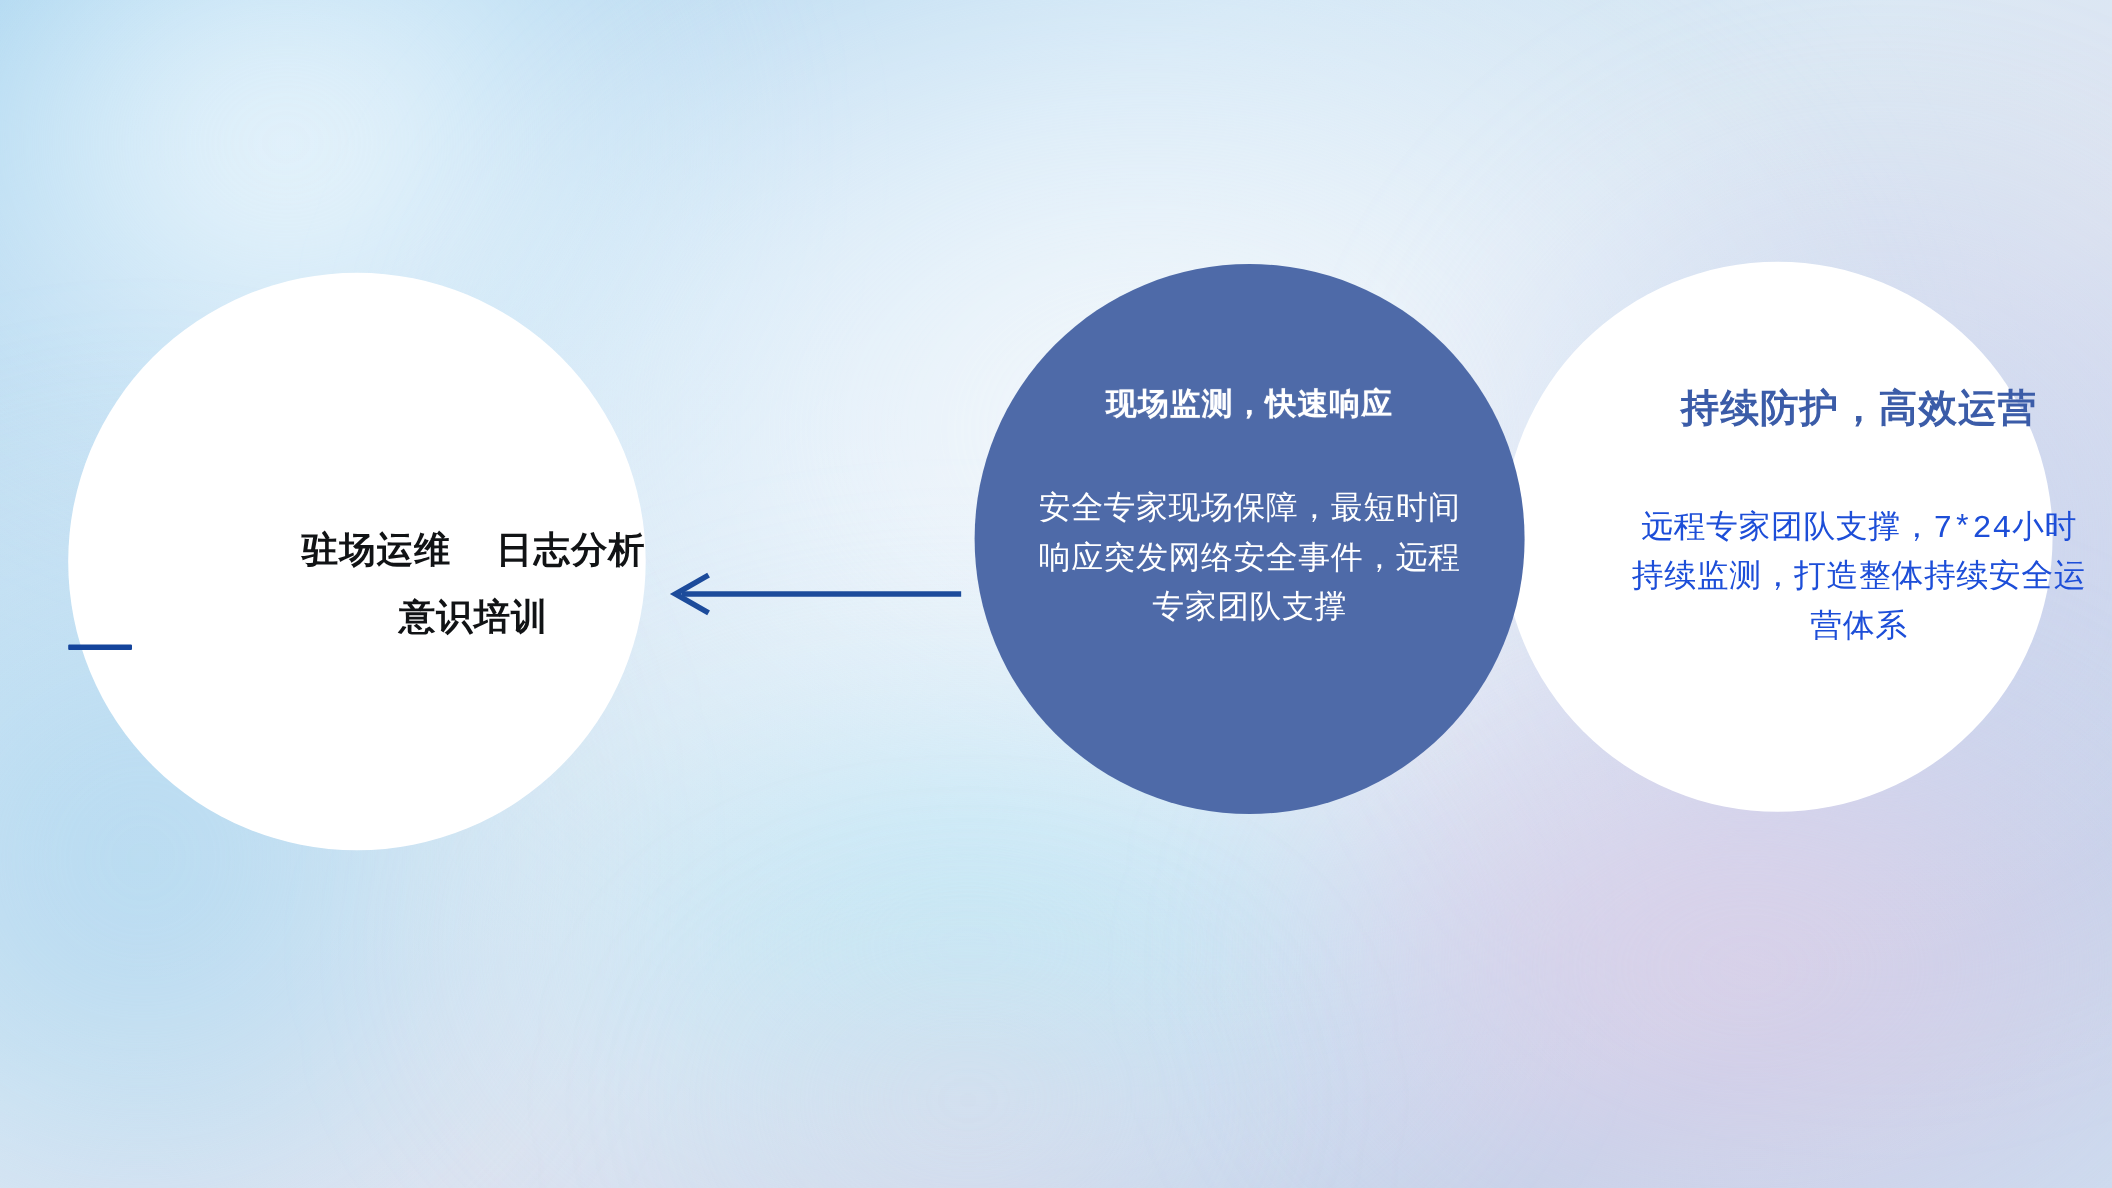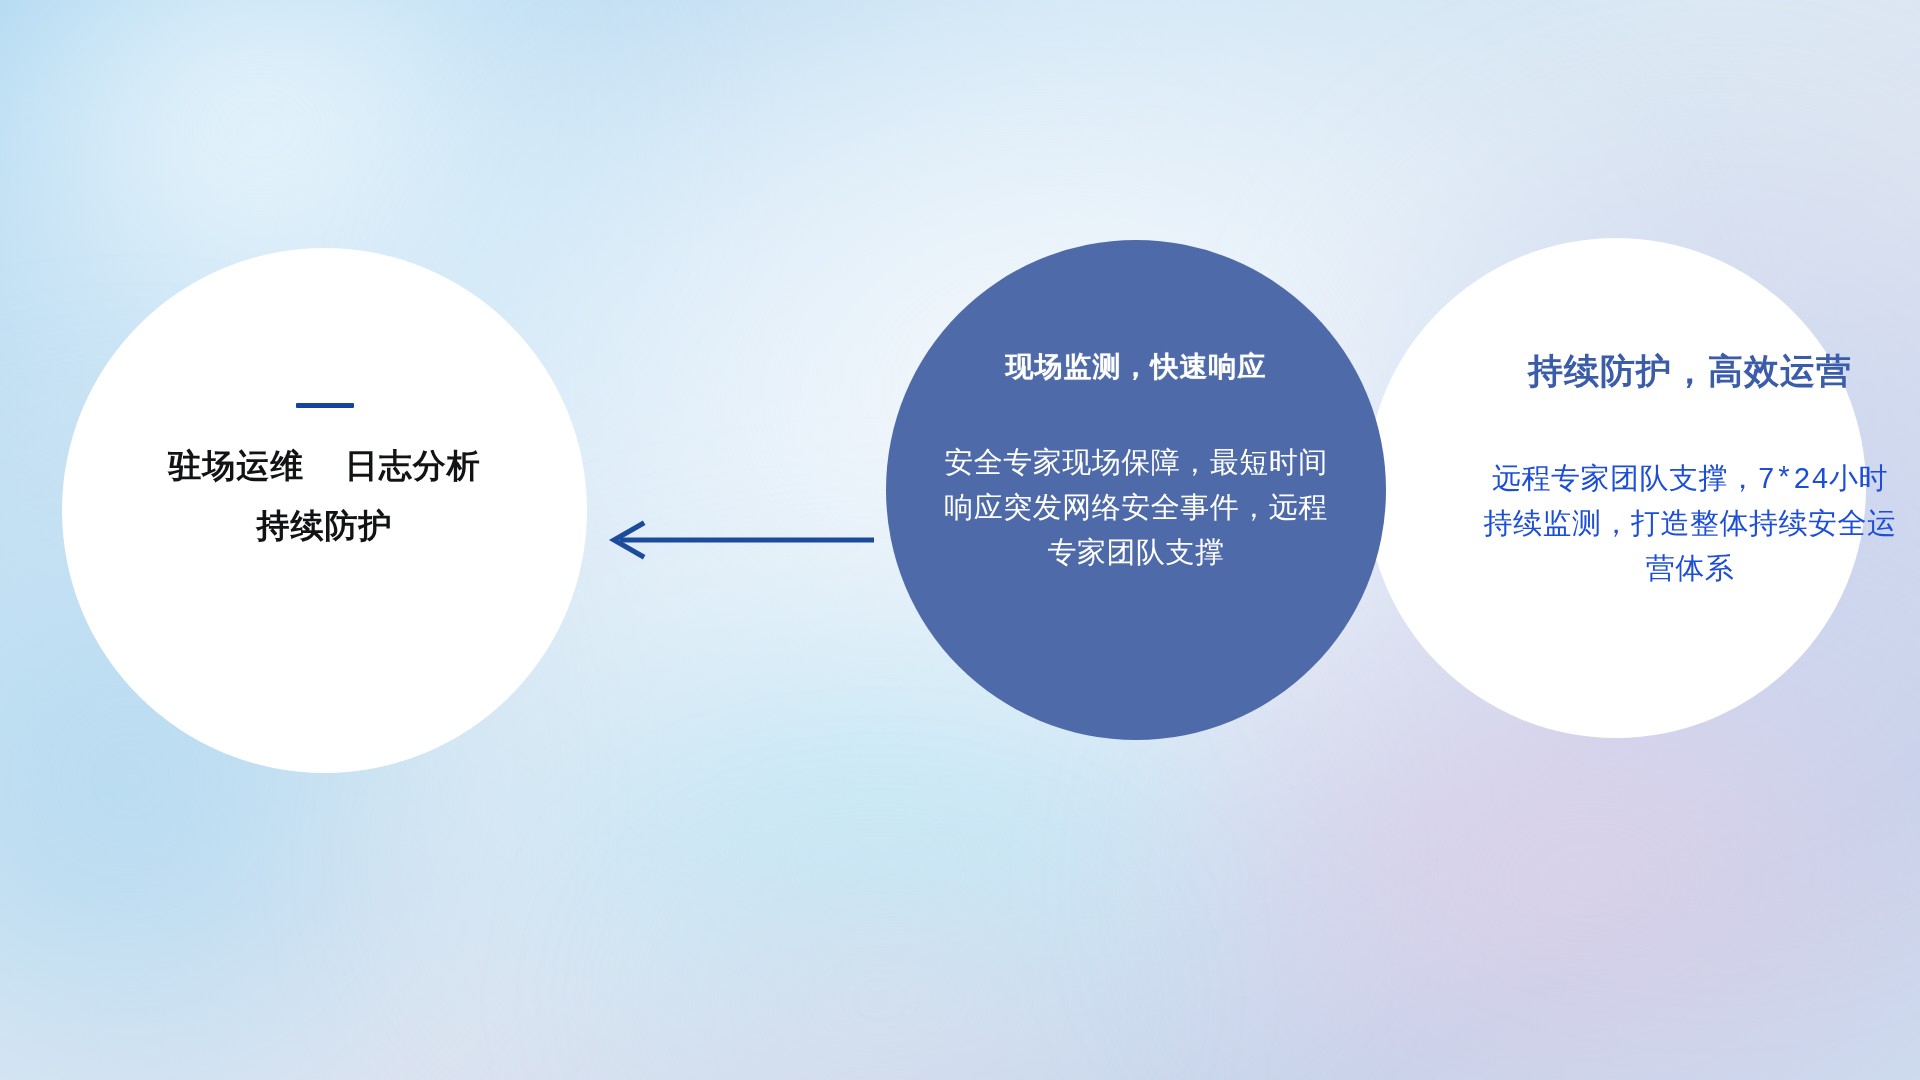--- a/index.html
+++ b/index.html
@@ -105,23 +105,23 @@
     background: #ffffff;
     z-index: 2;
   }
 
   
   .left-content {
     position: absolute;
     left: 62px; top: 248px;
     width: 525px; height: 525px;
     display: flex;
-    flex-direction: column;
-    align-items: center;
-    justify-content: flex-start;
+    flex-direction: row;
+    align-items: center;
+    justify-content: space-between;
     z-index: 4;
     pointer-events: none;
   }
   .divider-dash {
     margin-top: 155px;
     width: 58px;
     height: 5px;
     background: #14449c;
     border-radius: 1px;
   }
@@ -231,21 +231,21 @@
   </svg>
 
   <div class="circle circle-left"></div>
   <div class="circle circle-right"></div>
   <div class="circle circle-mid"></div>
 
   <div class="left-content">
     <div class="divider-dash"></div>
     <div class="left-lines">
       <div class="left-line">驻场运维    日志分析</div>
-      <div class="left-line">持续防护</div>
+      <div class="left-line">意识培训</div>
     </div>
   </div>
 
   <div class="mid-content">
     <div class="mid-title">现场监测，快速响应</div>
     <div class="mid-body">安全专家现场保障，最短时间响应突发网络安全事件，远程专家团队支撑</div>
   </div>
 
   <div class="right-content">
     <div class="right-title">持续防护，高效运营</div>

